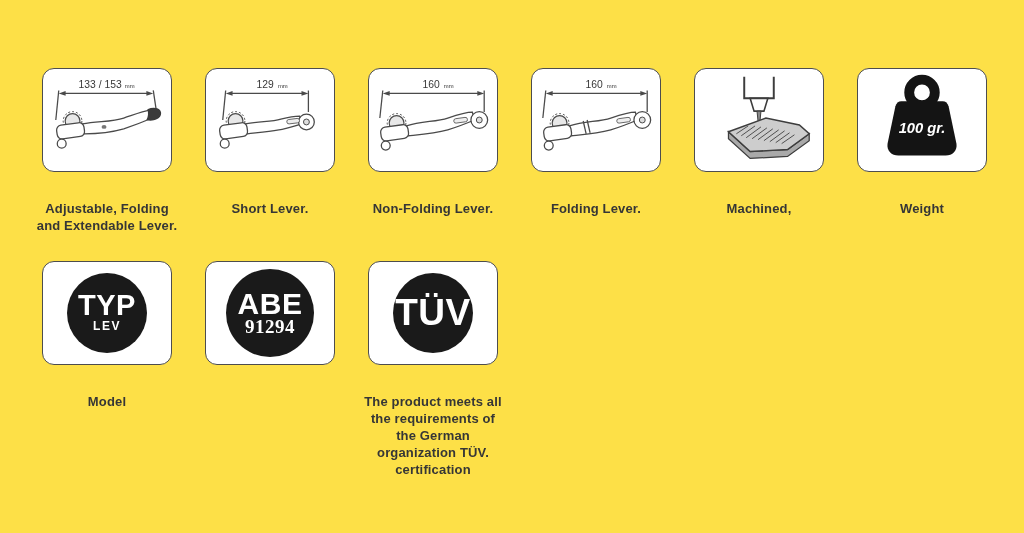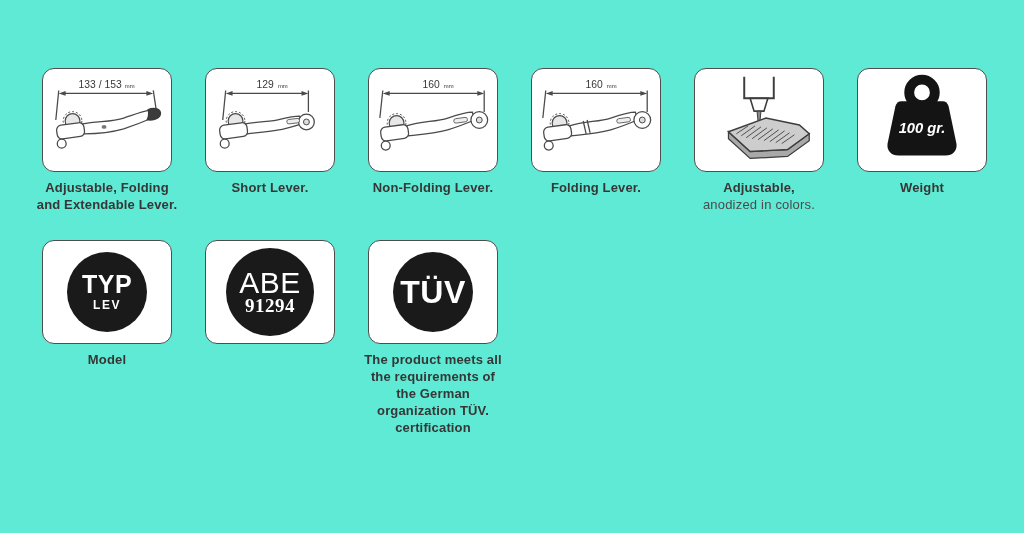--- a/index.html
+++ b/index.html
@@ -1,63 +1,63 @@
 <!DOCTYPE html>
 <html><head>
 <meta charset="utf-8">
 <style>
   * { margin:0; padding:0; box-sizing:border-box; }
   html,body { background:#ffffff; }
   .page {
     position:relative;
     width:1024px; height:533px;
-    background:#5eead4;
+    background:#fde047;
     font-family:"Liberation Sans", sans-serif;
     overflow:hidden;
     padding-left:48px;
   }
   .rows { position:absolute; left:42px; top:68px; }
   .row { display:flex; gap:33px; align-items:flex-start; }
   .row + .row { margin-top:27px; }
   .tile { width:130px; display:flex; flex-direction:column; align-items:center; }
   .box {
     width:130px; height:104px;
     border:1.5px solid #4d4d4d;
     border-radius:12px;
     background:#ffffff;
     display:flex; align-items:center; justify-content:center;
     overflow:hidden;
   }
   .box svg { display:block; }
   .label {
-    margin-top:7px;
+    margin-top:28px;
     width:164px;
     text-align:center;
     font-size:13px; font-weight:bold;
     color:#363636;
     line-height:17px;
     letter-spacing:.15px;
   }
   .label .line { white-space:nowrap; }
   .label .sub { font-weight:normal; color:#4b4b4b; letter-spacing:.2px; }
   .badge {
     border-radius:50%;
     background:#1a1a1a;
     color:#ffffff;
     display:flex; flex-direction:column; align-items:center; justify-content:center;
     text-align:center;
   }
   .badge-typ { width:80px; height:80px; }
-  .badge-typ .b1 { font-size:25px; font-weight:bold; line-height:26px; letter-spacing:.5px; }
+  .badge-typ .b1 { font-size:29px; font-weight:bold; line-height:26px; letter-spacing:.5px; }
   .badge-typ .b2 { font-size:12px; font-weight:bold; line-height:17px; letter-spacing:1.5px; }
   .badge-abe { width:88px; height:88px; }
-  .badge-abe .b1 { font-size:30px; font-weight:normal; line-height:27px; letter-spacing:.5px; }
+  .badge-abe .b1 { font-size:30px; font-weight:bold; line-height:27px; letter-spacing:.5px; }
   .badge-abe .b2 { font-size:19px; font-weight:bold; line-height:19px; letter-spacing:.5px;font-family:Liberation Serif, serif; }
   .badge-tuv { width:80px; height:80px; }
-  .badge-tuv .b1 { font-size:32px; font-weight:bold; letter-spacing:.5px; }
+  .badge-tuv .b1 { font-size:37px; font-weight:bold; letter-spacing:.5px; }
   
   .ln { stroke:#4a4a4a; stroke-width:1.3; fill:none; }
   .fillw { fill:#ffffff; stroke:#4a4a4a; stroke-width:1.3; }
   .dimtxt { font-family:"Liberation Sans",sans-serif; font-size:10.5px; fill:#383838; }
   .dimunit { font-family:"Liberation Sans",sans-serif; font-size:6px; fill:#383838; }
   .wtxt { font-family:"Liberation Sans",sans-serif; font-size:15px; font-weight:bold; font-style:italic; fill:#ffffff; }
 </style>
 </head>
 <body>
 
@@ -183,22 +183,21 @@
               <line x1="58" y1="71" x2="73" y2="60"></line>
               <line x1="64" y1="72" x2="79" y2="61"></line>
               <line x1="70" y1="73" x2="85" y2="62"></line>
               <line x1="76" y1="74" x2="91" y2="63"></line>
               <line x1="82" y1="75" x2="96" y2="65"></line>
               <line x1="88" y1="76" x2="101" y2="67"></line>
             </g>
           </svg>
         </div>
         <div class="label">
-          <div class="line">Adjustable,</div>
-          <div class="line sub">anodized in colors.</div>
+          <div class="line">Machined,</div>
         </div>
       </div>
 
       <div class="tile">
         <div class="box">
           <svg width="130" height="104" viewBox="0 0 130 104">
             <circle cx="65" cy="24" r="13" fill="none" stroke="#141414" stroke-width="10"></circle>
             <path d="M44,33 L86,33 C89,33 91,35 92,38 L100,76 C101,83 96,88 89,88 L41,88 C34,88 29,83 30,76 L38,38 C39,35 41,33 44,33 Z" fill="#141414"></path>
             <text class="wtxt" x="65" y="65" text-anchor="middle">100 gr.</text>
           </svg>

